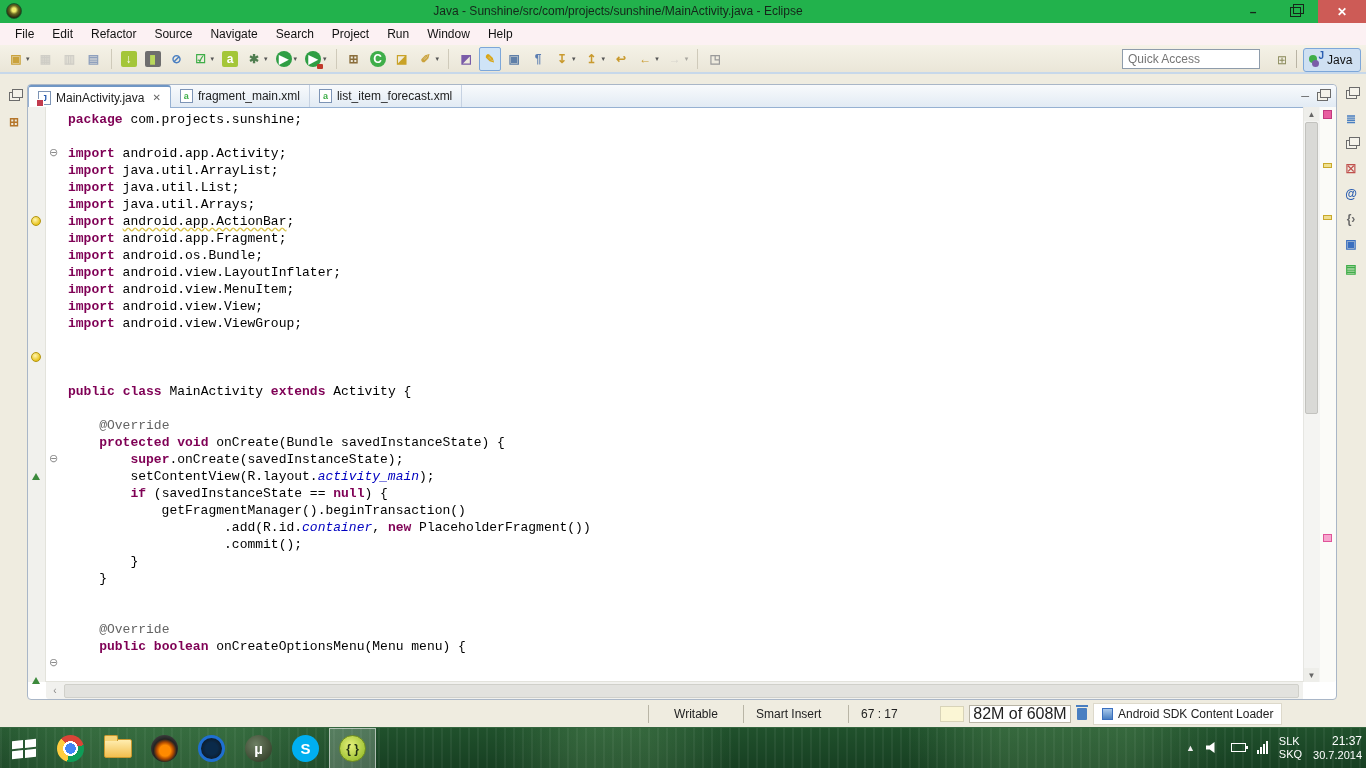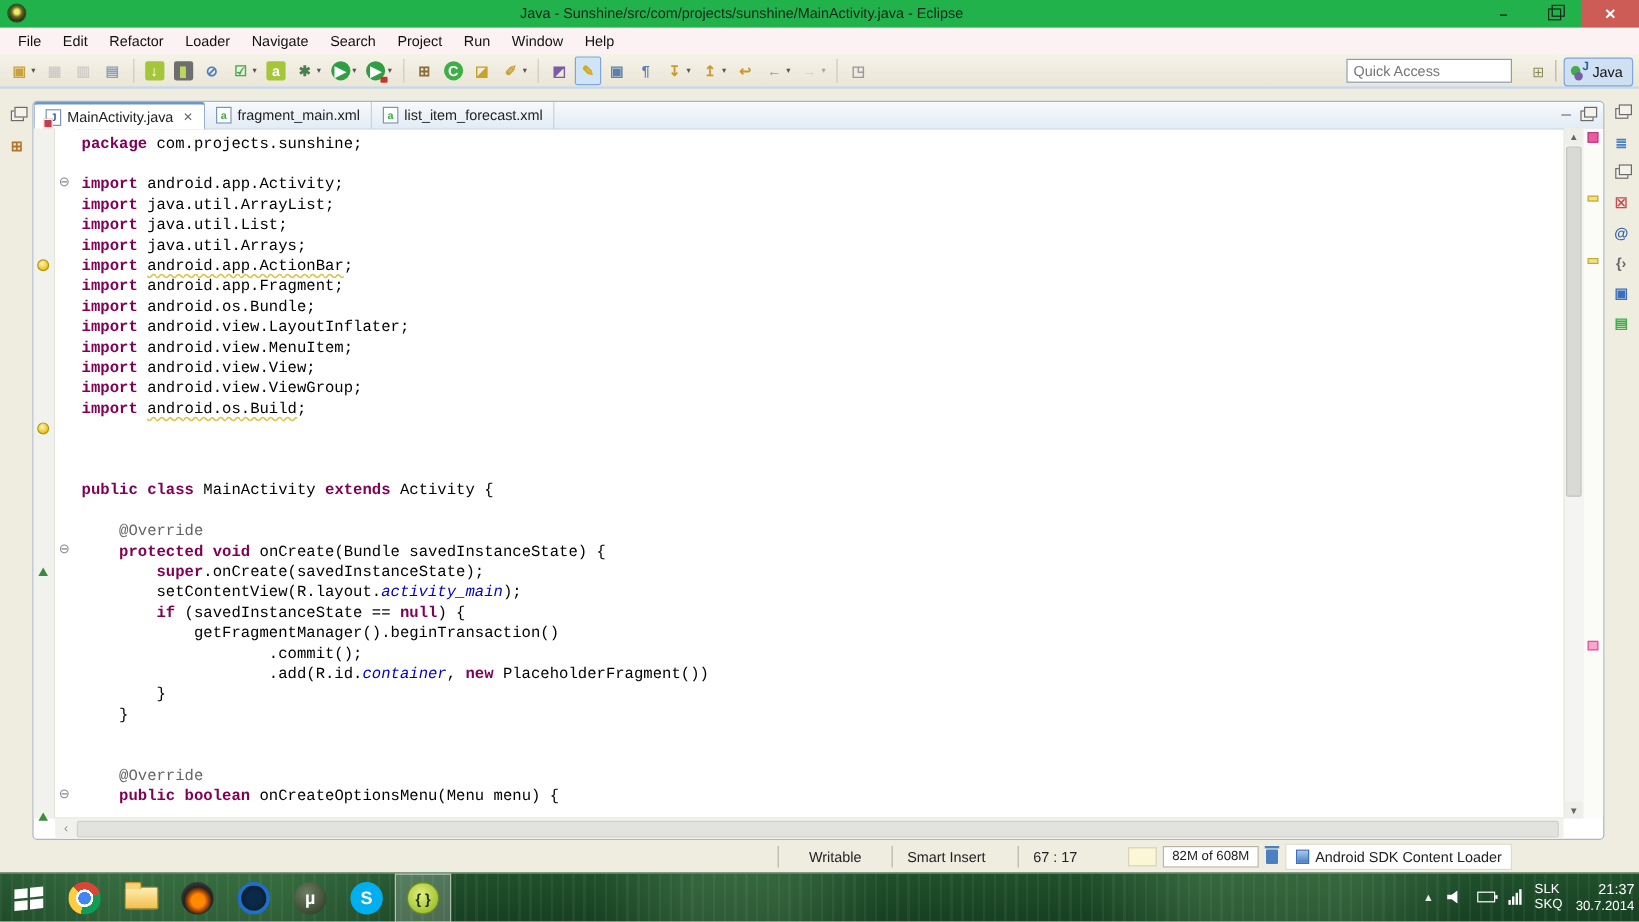--- a/index.html
+++ b/index.html
@@ -105,22 +105,22 @@
     font-size:10px;color:#888;}
   .hs-thumb{position:absolute;left:18px;right:4px;top:2px;height:12px;background:#e2e2de;border:1px solid #d0d0ca;border-radius:2px;}
 
   
   .statusbar{position:absolute;left:0;top:701px;width:1366px;height:26px;background:#efece0;
     display:flex;align-items:center;font-size:12px;color:#222;}
   .sb-sep{width:1px;height:18px;background:#b9b5a6;}
   .sb-cell{padding:0 12px;white-space:nowrap;}
   .sb-spacer{width:648px;}
   .sb-pale{width:24px;height:16px;background:#fbf6d5;border:1px solid #d8d3b8;margin-left:12px;box-sizing:border-box;}
-  .sb-heap{width:80px;height:18px;background:#fff;border:1px solid #b9b5a6;margin-left:5px;
-    display:flex;align-items:center;justify-content:center;font-size:11px;color:#222;box-sizing:border-box;}
+  .sb-heap{width:102px;height:18px;background:#fff;border:1px solid #b9b5a6;margin-left:5px;
+    display:flex;align-items:center;justify-content:center;font-size:16px;color:#222;box-sizing:border-box;}
   .sb-trash{width:10px;height:12px;background:#4a7fc1;border-radius:1px;margin-left:6px;position:relative;}
   .sb-trash:before{content:"";position:absolute;left:-1px;top:-3px;width:12px;height:2px;background:#4a7fc1;}
   .sb-job{height:20px;background:#fff;border:1px solid #ddd9cb;display:flex;align-items:center;gap:5px;
     padding:0 8px;margin-left:6px;}
   .jobico{width:11px;height:12px;border:1px solid #3a6fbf;background:linear-gradient(#a9c9ec,#4a7fc1);box-sizing:border-box;}
 
   
   .taskbar{position:absolute;left:0;top:727px;width:1366px;height:41px;
     background:
       radial-gradient(circle at 12% 40%, rgba(120,190,120,.25) 0 6%, transparent 18%),
@@ -172,21 +172,21 @@
   <div class="winctl wc-max">
       <span class="maxglyph"></span>
     </div>
   <div class="winctl wc-close">✕</div>
 </div>
 
 <div class="menubar" id="menu-items">
     <div class="menu-item">File</div>
     <div class="menu-item">Edit</div>
     <div class="menu-item">Refactor</div>
-    <div class="menu-item">Loader</div>
+    <div class="menu-item">Source</div>
     <div class="menu-item">Navigate</div>
     <div class="menu-item">Search</div>
     <div class="menu-item">Project</div>
     <div class="menu-item">Run</div>
     <div class="menu-item">Window</div>
     <div class="menu-item">Help</div>
   </div>
 
 <div class="toolbar" id="toolbar-groups">
     <div class="tgroup">
@@ -363,34 +363,33 @@
       <div class="line"><span class="k">import</span><span class="pl"> java.util.ArrayList;</span></div>
       <div class="line"><span class="k">import</span><span class="pl"> java.util.List;</span></div>
       <div class="line"><span class="k">import</span><span class="pl"> java.util.Arrays;</span></div>
       <div class="line"><span class="k">import</span><span class="pl"> </span><span class="wn">android.app.ActionBar</span><span class="pl">;</span></div>
       <div class="line"><span class="k">import</span><span class="pl"> android.app.Fragment;</span></div>
       <div class="line"><span class="k">import</span><span class="pl"> android.os.Bundle;</span></div>
       <div class="line"><span class="k">import</span><span class="pl"> android.view.LayoutInflater;</span></div>
       <div class="line"><span class="k">import</span><span class="pl"> android.view.MenuItem;</span></div>
       <div class="line"><span class="k">import</span><span class="pl"> android.view.View;</span></div>
       <div class="line"><span class="k">import</span><span class="pl"> android.view.ViewGroup;</span></div>
-      <div class="line"><span class="k">import</span><span class="pl"> </span><span class="wn">android.os.Build</span><span class="pl">;</span></div>
       <div class="line"></div>
       <div class="line"></div>
       <div class="line"></div>
       <div class="line"><span class="k">public</span><span class="pl"> </span><span class="k">class</span><span class="pl"> MainActivity </span><span class="k">extends</span><span class="pl"> Activity {</span></div>
       <div class="line"></div>
       <div class="line"><span class="pl">    </span><span class="an">@Override</span></div>
       <div class="line"><span class="pl">    </span><span class="k">protected</span><span class="pl"> </span><span class="k">void</span><span class="pl"> onCreate(Bundle savedInstanceState) {</span></div>
       <div class="line"><span class="pl">        </span><span class="k">super</span><span class="pl">.onCreate(savedInstanceState);</span></div>
       <div class="line"><span class="pl">        setContentView(R.layout.</span><span class="st">activity_main</span><span class="pl">);</span></div>
       <div class="line"><span class="pl">        </span><span class="k">if</span><span class="pl"> (savedInstanceState == </span><span class="k">null</span><span class="pl">) {</span></div>
       <div class="line"><span class="pl">            getFragmentManager().beginTransaction()</span></div>
+      <div class="line"><span class="pl">                    .add(R.id.</span><span class="st">container</span><span class="pl">, </span><span class="k">new</span><span class="pl"> PlaceholderFragment())</span></div>
       <div class="line"><span class="pl">                    .commit();</span></div>
-      <div class="line"><span class="pl">                    .add(R.id.</span><span class="st">container</span><span class="pl">, </span><span class="k">new</span><span class="pl"> PlaceholderFragment())</span></div>
       <div class="line"><span class="pl">        }</span></div>
       <div class="line"><span class="pl">    }</span></div>
       <div class="line"></div>
       <div class="line"></div>
       <div class="line"><span class="pl">    </span><span class="an">@Override</span></div>
       <div class="line"><span class="pl">    </span><span class="k">public</span><span class="pl"> </span><span class="k">boolean</span><span class="pl"> onCreateOptionsMenu(Menu menu) {</span></div>
     </div>
   <div class="vscroll">
     <div class="vs-arrow vs-up">▲</div>
     <div class="vs-thumb"></div>

